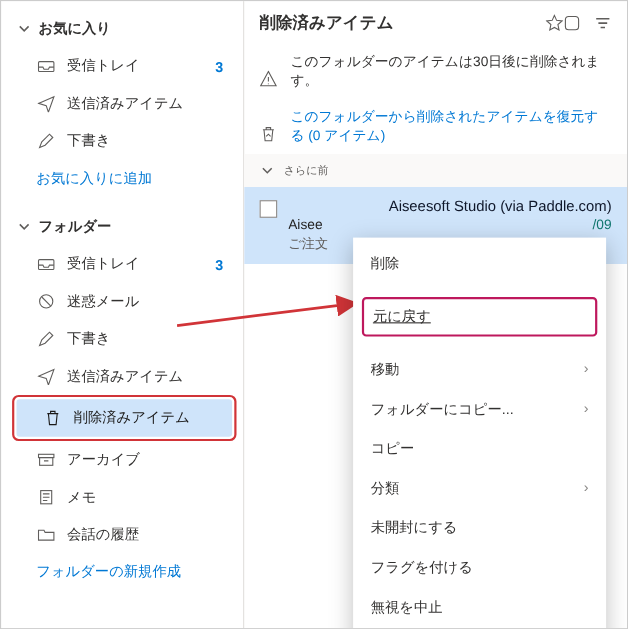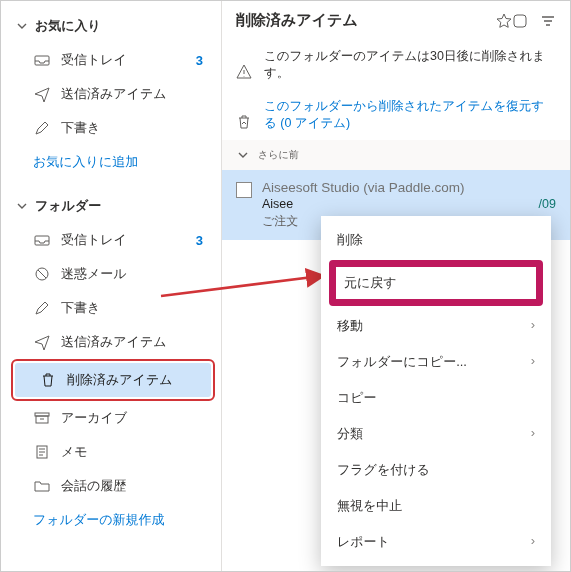--- a/index.html
+++ b/index.html
@@ -113,21 +113,21 @@
     align-items:flex-start;
   }
   .mail-check {
     width:16px;height:16px;
     border:1px solid #8a8886;
     background:#fff;
     margin-top:2px;
     flex-shrink:0;
   }
   .mail-body { flex:1; overflow:hidden; }
-  .mail-from { font-size:13.5px; color:#737373; }
+  .mail-from { font-size:13.5px; color:#0f172a;text-align:right; }
   .mail-sub { font-size:12.5px; color:#201f1e; margin-top:2px; display:flex;}
   .mail-sub .s1 { flex:1; white-space:nowrap; overflow:hidden; text-overflow:ellipsis;}
   .mail-sub .s2 { color:#0f766e;}
   .mail-prev { font-size:12px; color:#605e5c; margin-top:2px;}
 
   
   .ctx-menu {
     position:absolute;
     left: 320px;
     top: 215px;
@@ -141,24 +141,25 @@
   .ctx-item {
     display:flex;
     align-items:flex-start;
     padding:9px 16px;
     cursor:pointer;
     justify-content:space-between;
     color:#323130;
   }
   .ctx-item .arrow { color:#8a8886; }
   .ctx-highlight {
-    border:7px solid #be185d;
+    border:2px solid #be185d;
     border-radius:4px;
-    margin:2px 8px;
+    margin:12px 8px;
     padding:0;
+    text-decoration:underline;
   }
   .ctx-highlight .ctx-item { padding:7px 8px;}
 
   
   .arrow-svg {
     position:absolute;
     left:150px; top:195px;
     width:190px; height:110px;
     z-index:9;
     pointer-events:none;
@@ -395,20 +396,23 @@
     <span class="arrow">›</span>
   </div>
   <div class="ctx-item">
     <span>コピー</span>
   </div>
   <div class="ctx-item">
     <span>分類</span>
     <span class="arrow">›</span>
   </div>
   <div class="ctx-item">
+    <span>未開封にする</span>
+  </div>
+  <div class="ctx-item">
     <span>フラグを付ける</span>
   </div>
   <div class="ctx-item">
     <span>無視を中止</span>
   </div>
   <div class="ctx-item">
     <span>レポート</span>
     <span class="arrow">›</span>
   </div>
 </div>

